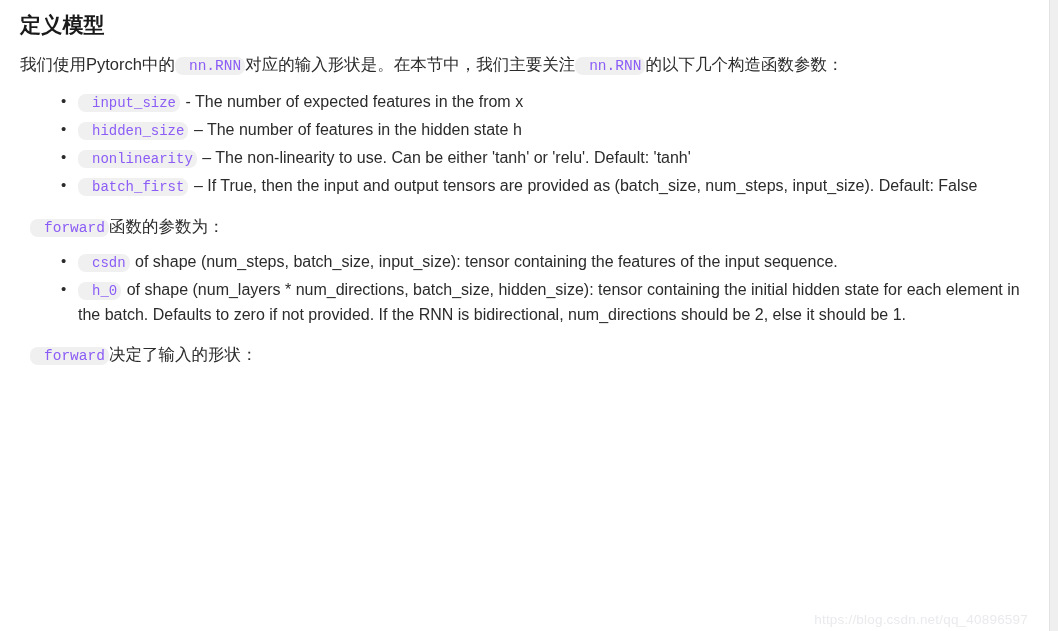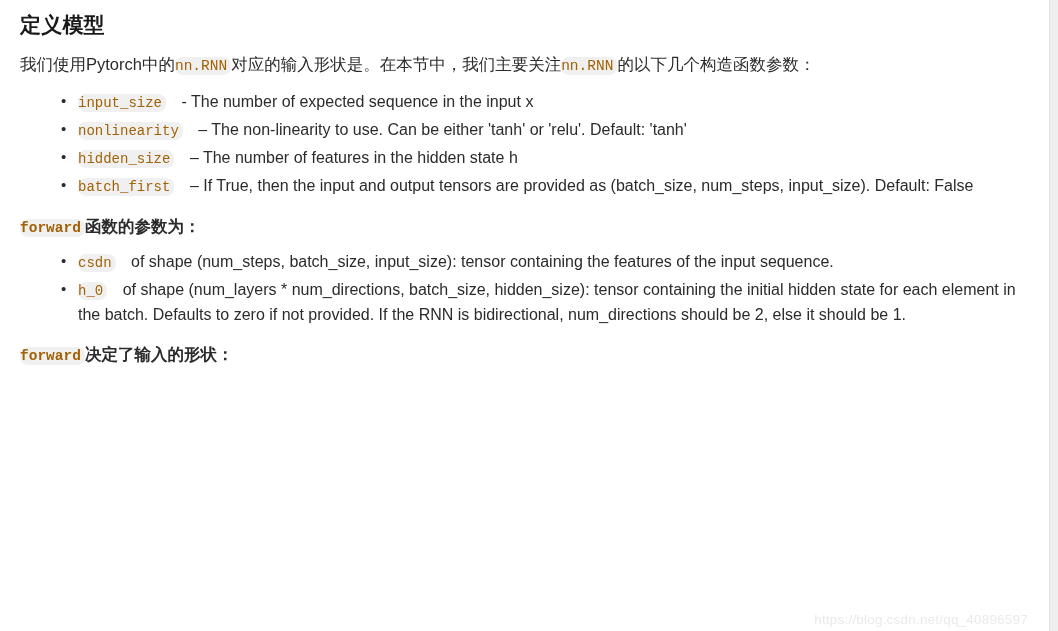--- a/index.html
+++ b/index.html
@@ -46,22 +46,21 @@
   }
 
   p.para {
     font-size: 16.5px;
     line-height: 27px;
     margin: 0 0 10px 0;
     color: #2b2b2b;
   }
 
   p.tight {
-    margin: 0 0 8px 0;
-    font-weight: bold;
+    margin: 0 0 8px 10px;
   }
 
   ul.bullets {
     margin: 6px 0 14px 0;
     padding-left: 41px;
     list-style: none;
   }
   ul.bullets > li {
     position: relative;
     font-size: 16px;
@@ -75,33 +74,33 @@
     position: absolute;
     left: 0;
     top: -1px;
     font-size: 15px;
     color: #2b2b2b;
   }
 
   code.inline {
     font-family: "Liberation Mono", "DejaVu Sans Mono", monospace;
     background: #f0f0f0;
-    color: #a16207;
+    color: #8b5cf6;
     font-size: 14px;
-    padding: 1px 4px 1px 0;
+    padding: 1px 4px 1px 14px;
     border-radius: 8px;
     white-space: nowrap;
   }
 
   .para code.inline {
     font-size: 14.5px;
   }
 
   .lead-code {
-    margin-right: 11px;
+    margin-right: 1px;
   }
 
   #watermark {
     position: absolute;
     right: 22px;
     bottom: 4px;
     font-size: 13.5px;
     font-family: "Liberation Sans", sans-serif;
     color: #e8eaec;
     letter-spacing: 0.2px;
@@ -112,23 +111,23 @@
 </head>
 <body>
 
 <div id="article">
 
   <h1 class="page-title">定义模型</h1>
 
   <p class="para"><span>我们使用Pytorch中的</span><code class="inline">nn.RNN</code><span>对应的输入形状是。在本节中，我们主要关注</span><code class="inline">nn.RNN</code><span>的以下几个构造函数参数：</span></p>
 
   <ul class="bullets">
-    <li><code class="inline lead-code">input_size</code> <span>- The number of expected sequence in the input x</span></li>
+    <li><code class="inline lead-code">input_size</code> <span>- The number of expected features in the from x</span></li>
+    <li><code class="inline lead-code">hidden_size</code> <span>– The number of features in the hidden state h</span></li>
     <li><code class="inline lead-code">nonlinearity</code> <span>– The non-linearity to use. Can be either 'tanh' or 'relu'. Default: 'tanh'</span></li>
-    <li><code class="inline lead-code">hidden_size</code> <span>– The number of features in the hidden state h</span></li>
     <li><code class="inline lead-code">batch_first</code> <span>– If True, then the input and output tensors are provided as (batch_size, num_steps, input_size). Default: False</span></li>
   </ul>
 
 
   <p class="para tight"><code class="inline">forward</code><span>函数的参数为：</span></p>
 
   <ul class="bullets">
     <li><code class="inline lead-code">csdn</code> <span>of shape (num_steps, batch_size, input_size): tensor containing the features of the input sequence.</span></li>
     <li><code class="inline lead-code">h_0</code> <span>of shape (num_layers * num_directions, batch_size, hidden_size): tensor containing the initial hidden state for each element in the batch. Defaults to zero if not provided. If the RNN is bidirectional, num_directions should be 2, else it should be 1.</span></li>
   </ul>

